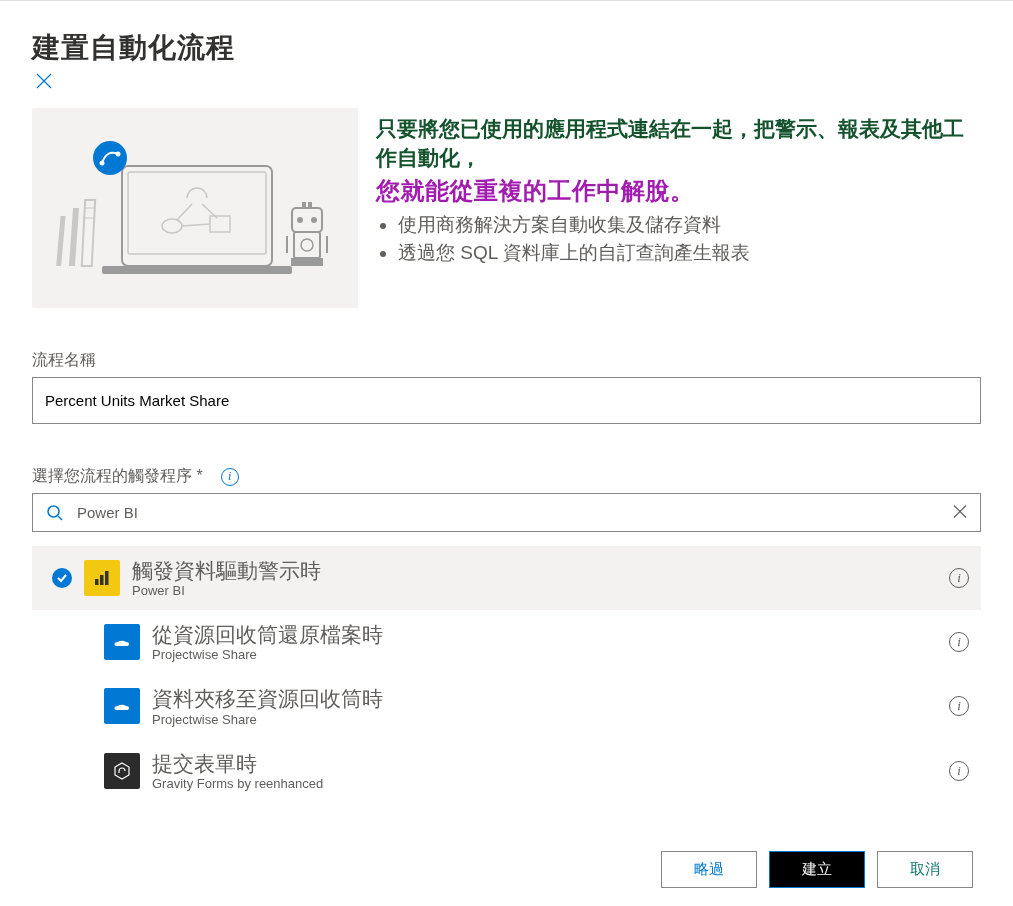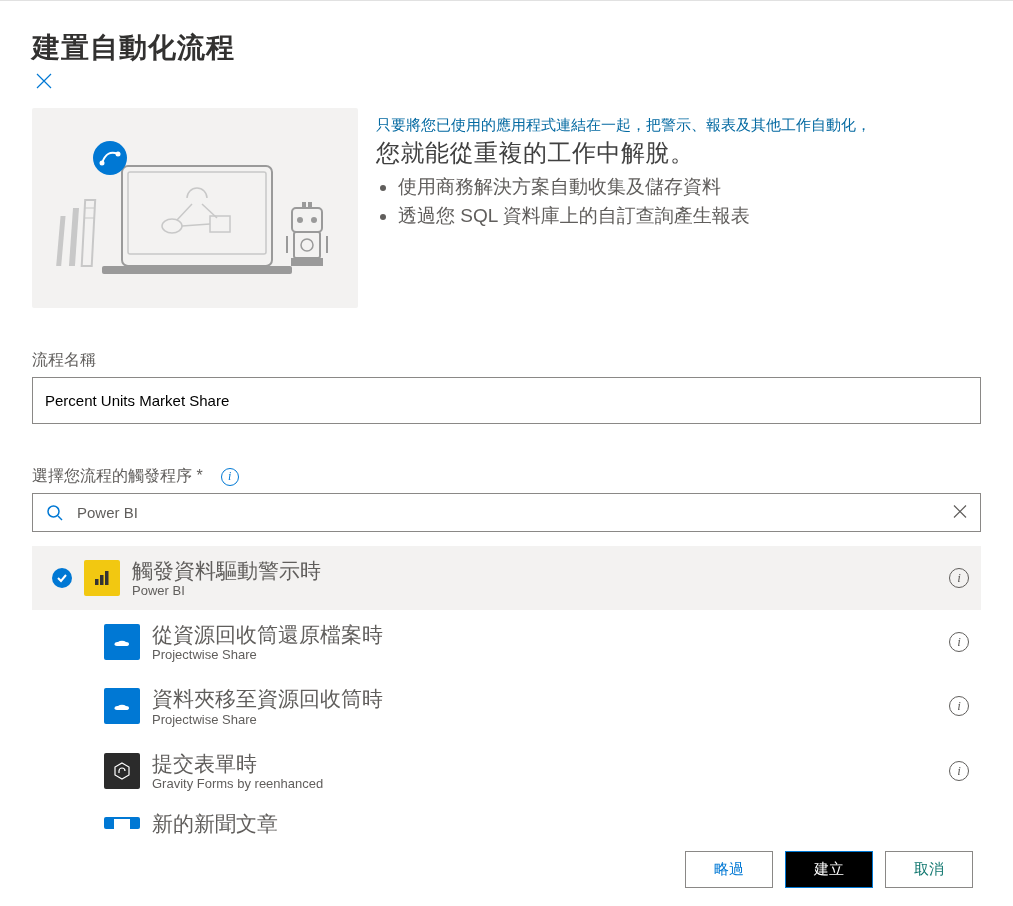--- a/index.html
+++ b/index.html
@@ -9,22 +9,22 @@
     .dialog-title { font-size: 28px; font-weight: 600; color: #323130; letter-spacing: 1px; }
     .close-x { color: #0078d4; font-size: 20px; cursor: pointer; padding: 4px; background: none; border: none; }
     .content-scroll { flex: 1; overflow-y: scroll; padding: 0 32px; margin-top: 4px; }
     .content-scroll::-webkit-scrollbar { width: 16px; }
     .content-scroll::-webkit-scrollbar-track { background: #f3f2f1; }
     .content-scroll::-webkit-scrollbar-thumb { background: #c8c6c4; }
     .top-section { display: flex; gap: 18px; align-items: flex-start; margin-top: 6px; }
     .illustration { width: 326px; height: 200px; background: #f3f2f1; border-radius: 2px; position: relative; flex-shrink: 0; }
     .illu-svg { position: absolute; inset: 0; }
     .intro-text { flex: 1; padding-top: 6px; }
-    .intro-lead { font-size: 15px; color: #0369a1; line-height: 1.4; }
-    .intro-big { font-size: 24px; color: #404040; margin-top: 2px; letter-spacing: 0.5px; }
+    .intro-lead { font-size: 21px; color: #14532d; line-height: 1.4; font-weight: bold; }
+    .intro-big { font-size: 24px; color: #a21caf; margin-top: 2px; letter-spacing: 0.5px; font-weight: bold; }
     .example-label { font-size: 20px; color: #605e5c; margin-top: 12px; }
     .example-list { list-style: disc; padding-left: 22px; margin-top: 4px; }
     .example-list li { font-size: 19px; color: #605e5c; line-height: 1.5; }
     .field-label { font-size: 16px; color: #605e5c; margin-top: 42px; margin-bottom: 6px; }
     .field-label-trigger { display: flex; align-items: center; gap: 18px; }
     .info-icon-label { width: 18px; height: 18px; border: 1.5px solid #0078d4; border-radius: 50%; display: inline-flex; align-items: center; justify-content: center; color: #0078d4; font-size: 12px; font-style: italic; font-family: Georgia, serif; }
     .text-input { width: 100%; border: 1px solid #8a8886; padding: 14px 12px; font-size: 15px; font-family: inherit; outline: none; }
     .search-wrap { position: relative; margin-top: 6px; }
     .search-input { width: 100%; border: 1px solid #8a8886; padding: 10px 40px 10px 44px; font-size: 15px; color: #605e5c; outline: none; font-family: inherit; }
     .search-icon { position: absolute; left: 14px; top: 50%; transform: translateY(-50%); color: #0078d4; }
@@ -38,21 +38,21 @@
     .trigger-icon { width: 36px; height: 36px; border-radius: 2px; display: flex; align-items: center; justify-content: center; flex-shrink: 0; }
     .icon-powerbi { background: #f2c811; }
     .icon-projectwise { background: #0078d4; color: #fff; }
     .icon-gravity { background: #2b2b2b; color: #fff; }
     .trigger-text { flex: 1; }
     .trigger-title { font-size: 21px; color: #605e5c; line-height: 1.2; }
     .trigger-sub { font-size: 13px; color: #605e5c; margin-top: 0px; }
     .info-btn { width: 20px; height: 20px; border: 1px solid #605e5c; border-radius: 50%; display: flex; align-items: center; justify-content: center; color: #605e5c; font-size: 13px; font-style: italic; font-family: Georgia, serif; background: none; cursor: pointer; flex-shrink: 0; }
     .trigger-partial { padding-top: 8px; padding-bottom: 0; }
     .footer { display: flex; justify-content: flex-end; gap: 12px; padding: 14px 40px 18px; border-top: 0px solid #edebe9; }
-    .btn { padding: 8px 20px; font-size: 15px; font-family: Liberation Mono, monospace; border: 1px solid #8a8886; background: #fff; cursor: pointer; min-width: 88px; }
+    .btn { padding: 8px 32px; font-size: 15px; font-family: Liberation Mono, monospace; border: 1px solid #8a8886; background: #fff; cursor: pointer; min-width: 88px; }
     .btn-link { border-color: #8a8886; color: #0078d4; }
     .btn-primary { background: #000000; border-color: #0078d4; color: #fff; font-weight: 400; }
     .btn-secondary { color: #0f766e; }
   </style>
 </head>
 <body>
 
 <div class="dialog">
 
   <div class="header-row">
@@ -184,30 +184,20 @@
               <path d="M7 12 v-2 a3 3 0 0 1 6 0" fill="none" stroke="currentColor" stroke-width="1.2"></path>
             </svg>
         </div>
         <div class="trigger-text">
           <div class="trigger-title">提交表單時</div>
           <div class="trigger-sub">Gravity Forms by reenhanced</div>
         </div>
         <button class="info-btn">i</button>
       </div>
 
-      <div class="trigger-item trigger-partial">
-        <div class="trigger-icon icon-projectwise" style="height:12px; overflow:hidden; align-items:flex-start;">
-          <svg width="20" height="20" viewBox="0 0 20 20">
-              <rect x="2" y="2" width="16" height="16" fill="currentColor"></rect>
-            </svg>
-        </div>
-        <div class="trigger-text">
-          <div class="trigger-title">新的新聞文章</div>
-        </div>
-      </div>
 
     </div>
 
   </div>
 
   <div class="footer">
     <button class="btn btn-link">略過</button>
     <button class="btn btn-primary">建立</button>
     <button class="btn btn-secondary">取消</button>
   </div>

